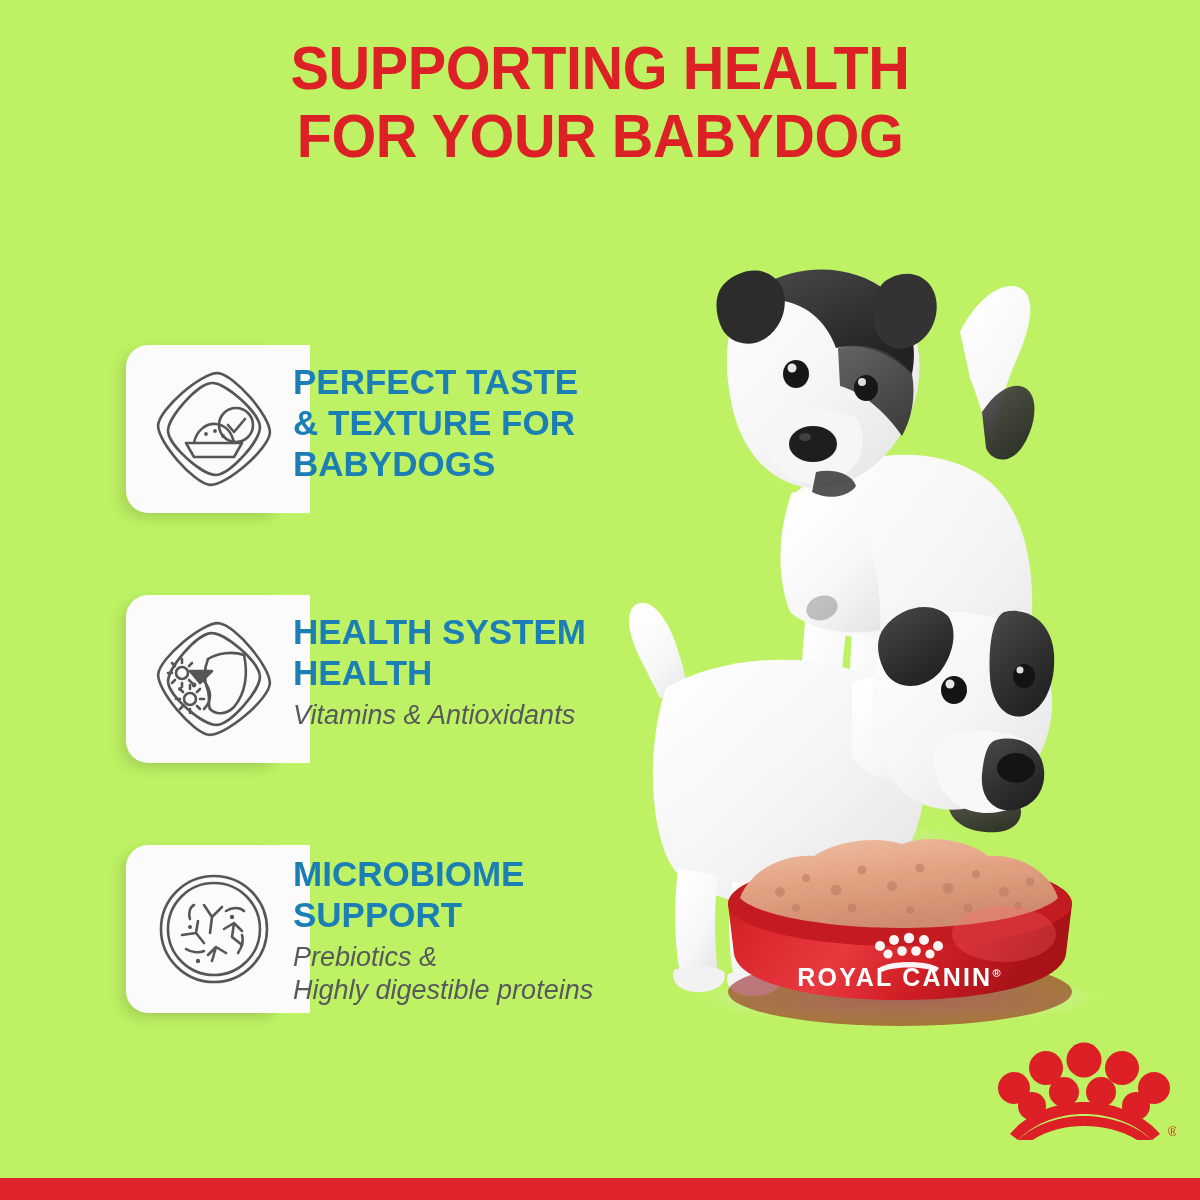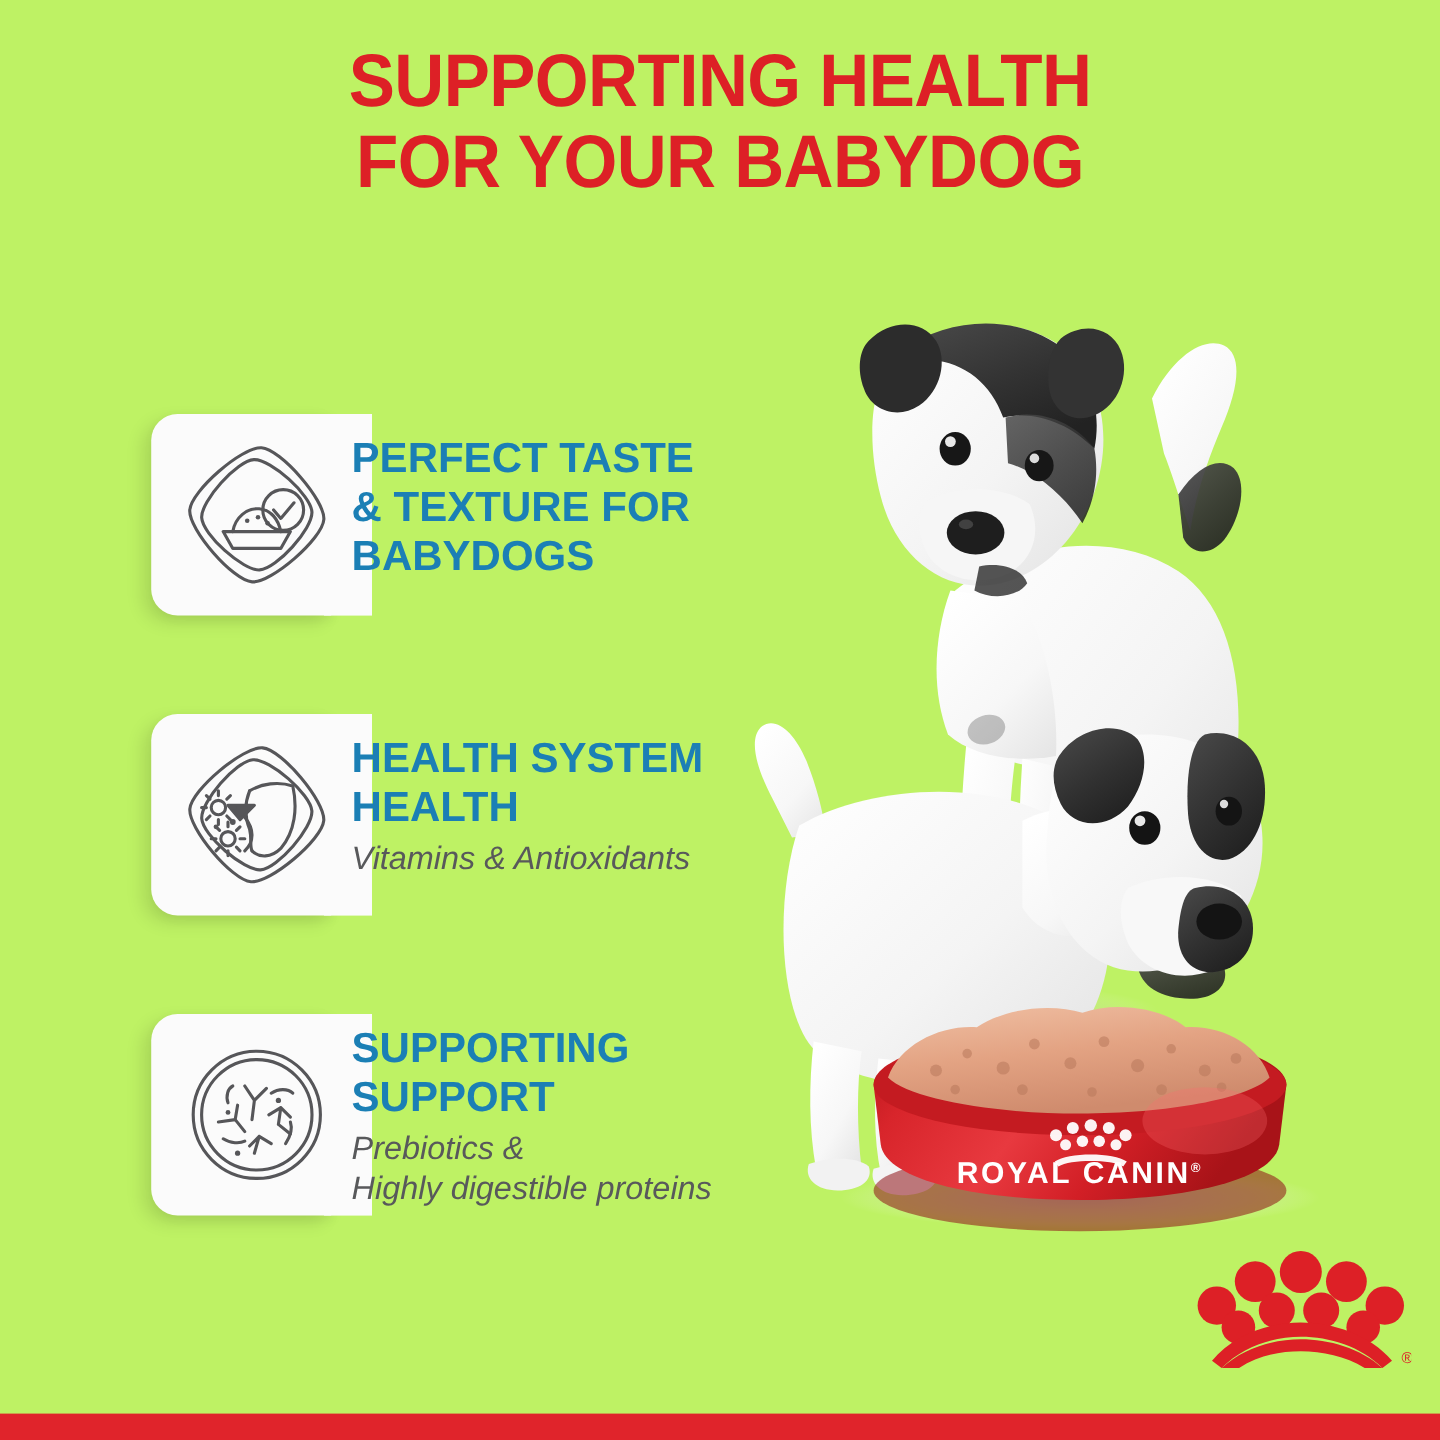--- a/index.html
+++ b/index.html
@@ -345,21 +345,21 @@
             <path d="M40 88 C 46 92, 54 92, 58 90"></path>
             <path d="M92 92 C 96 86, 98 80, 96 74"></path>
             <path d="M44 58 C 42 52, 44 46, 48 44"></path>
             <circle cx="86" cy="56" r="2.2" fill="#565659" stroke="none"></circle>
             <circle cx="52" cy="100" r="2.2" fill="#565659" stroke="none"></circle>
             <circle cx="44" cy="66" r="2" fill="#565659" stroke="none"></circle>
           </g>
         </svg>
       </div>
       <div class="ftext">
-        <div class="fhead">SUPPORTING
+        <div class="fhead">MICROBIOME
 SUPPORT</div>
         <div class="fsub">Prebiotics &amp;
 Highly digestible proteins</div>
       </div>
     </div>
   </div>
 
   <div class="brand-crown">
     <svg viewBox="0 0 180 110" width="180" height="110">
       <g fill="#DD2026">

